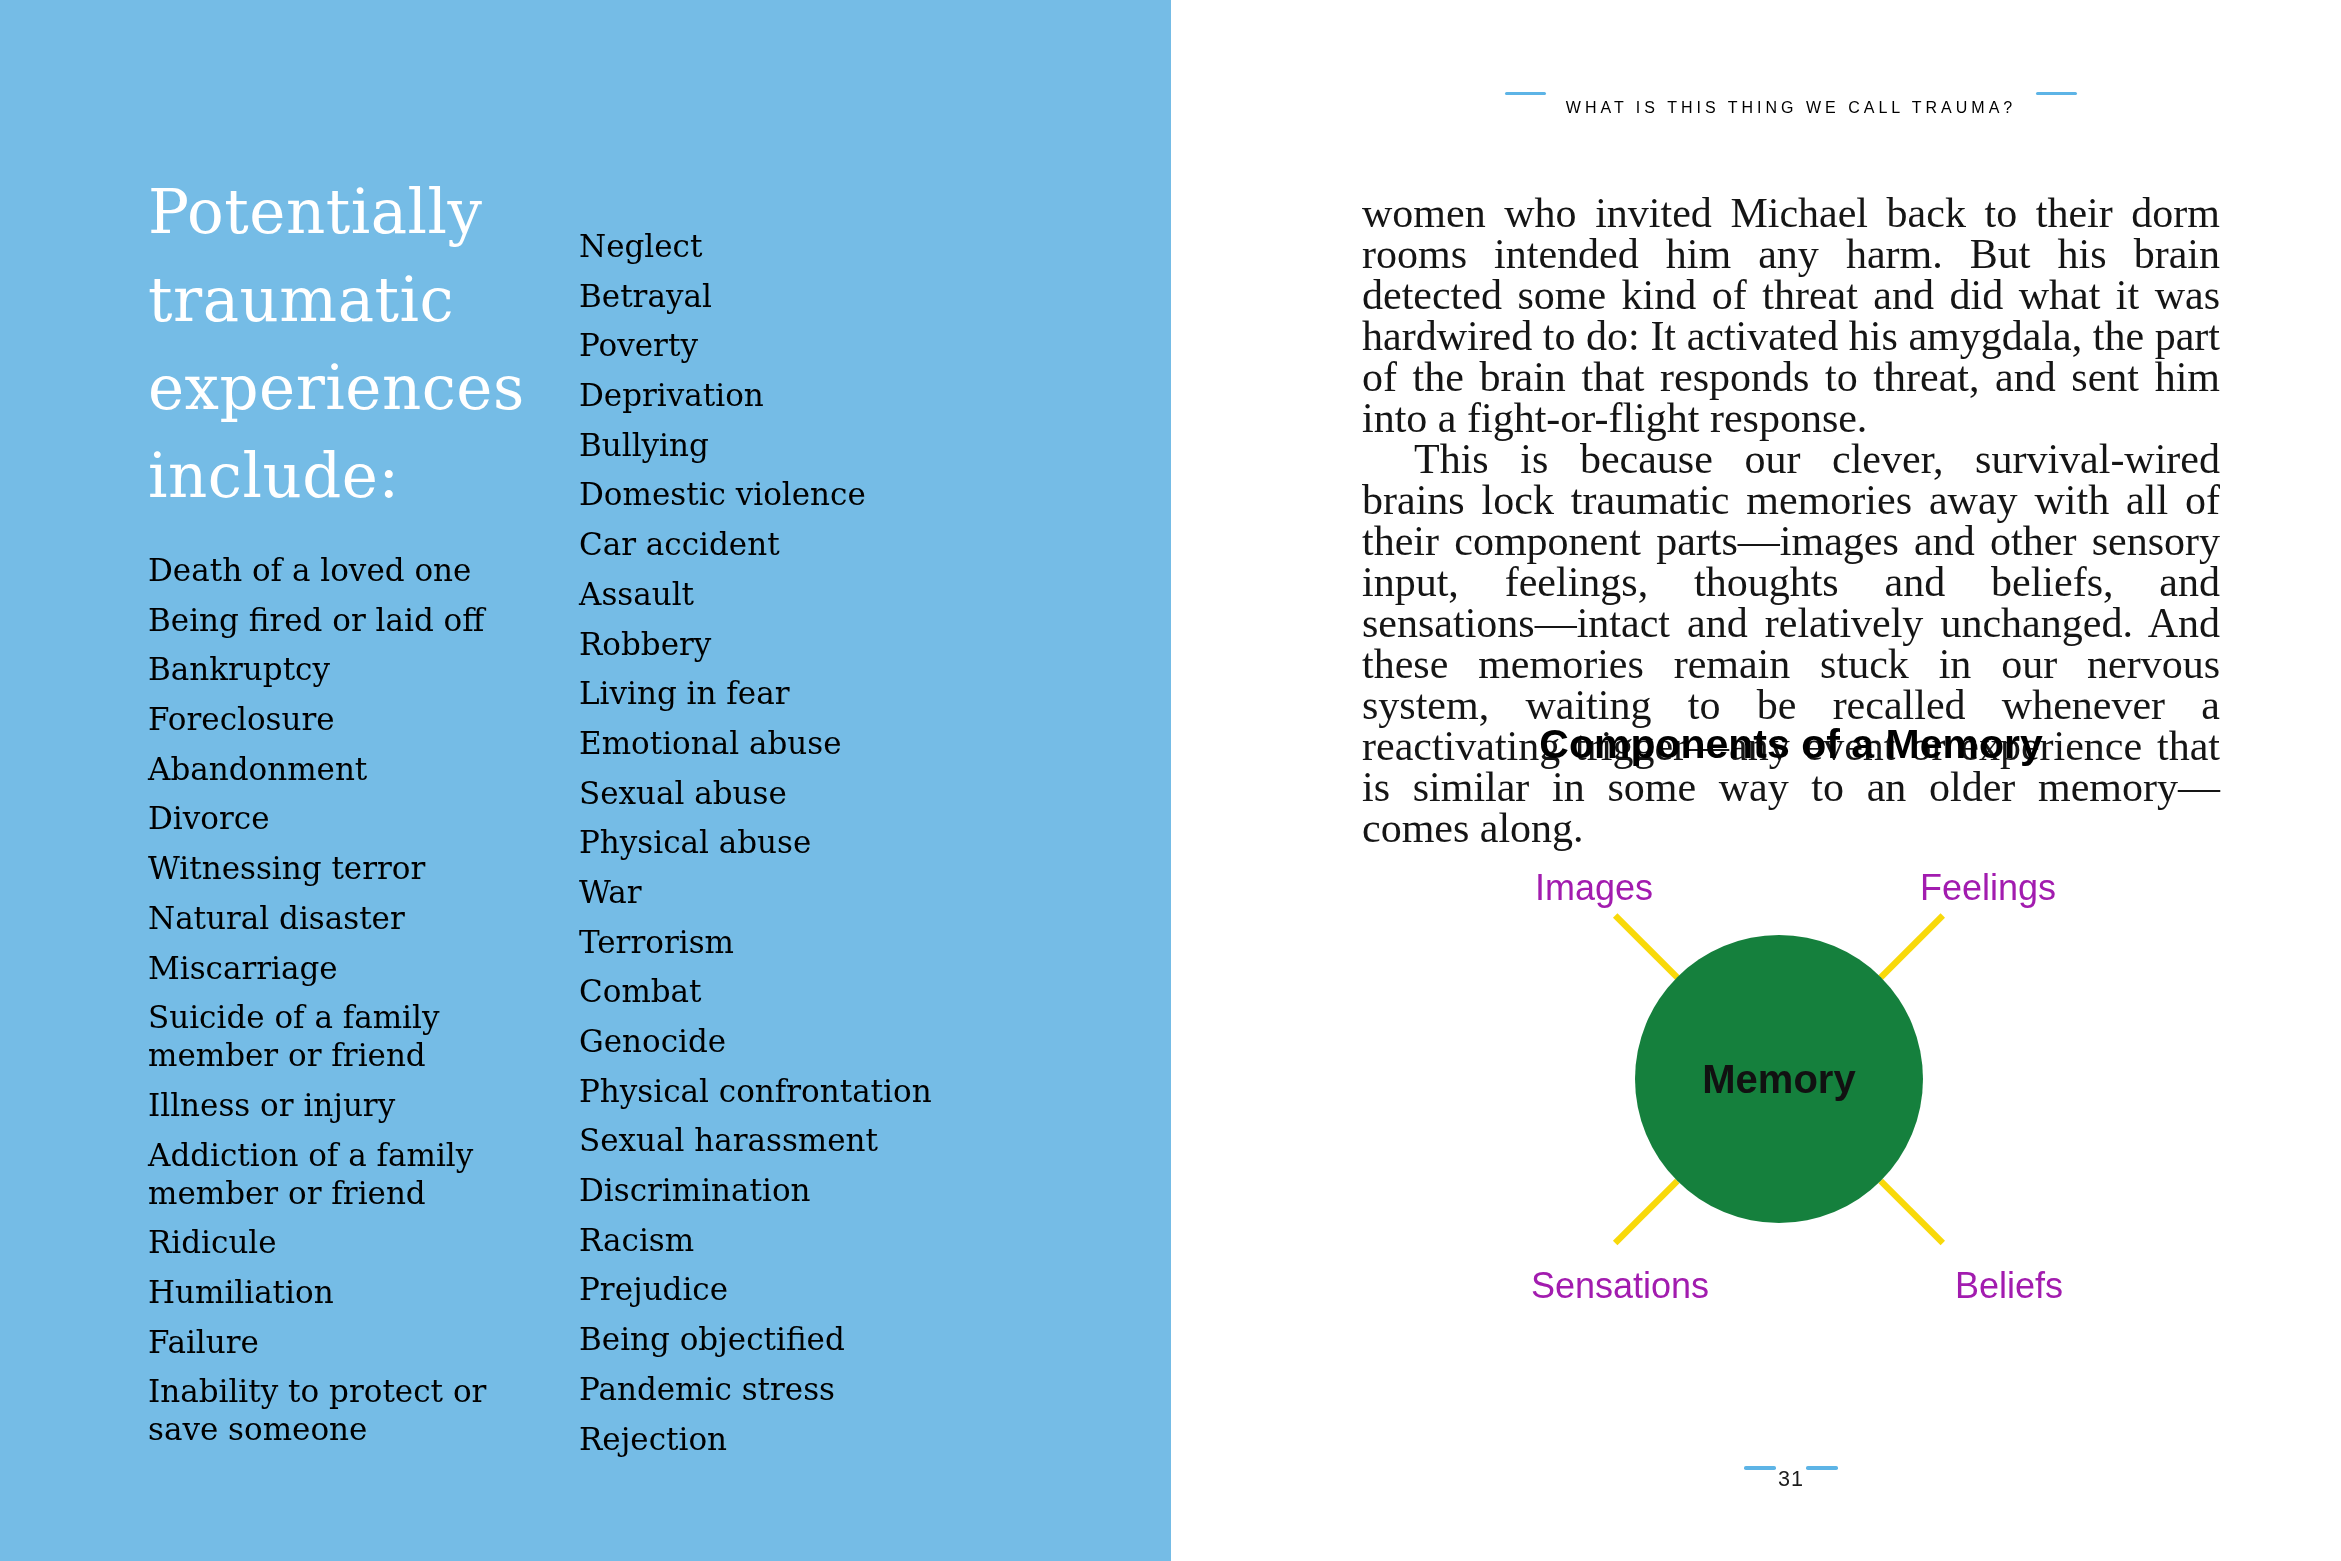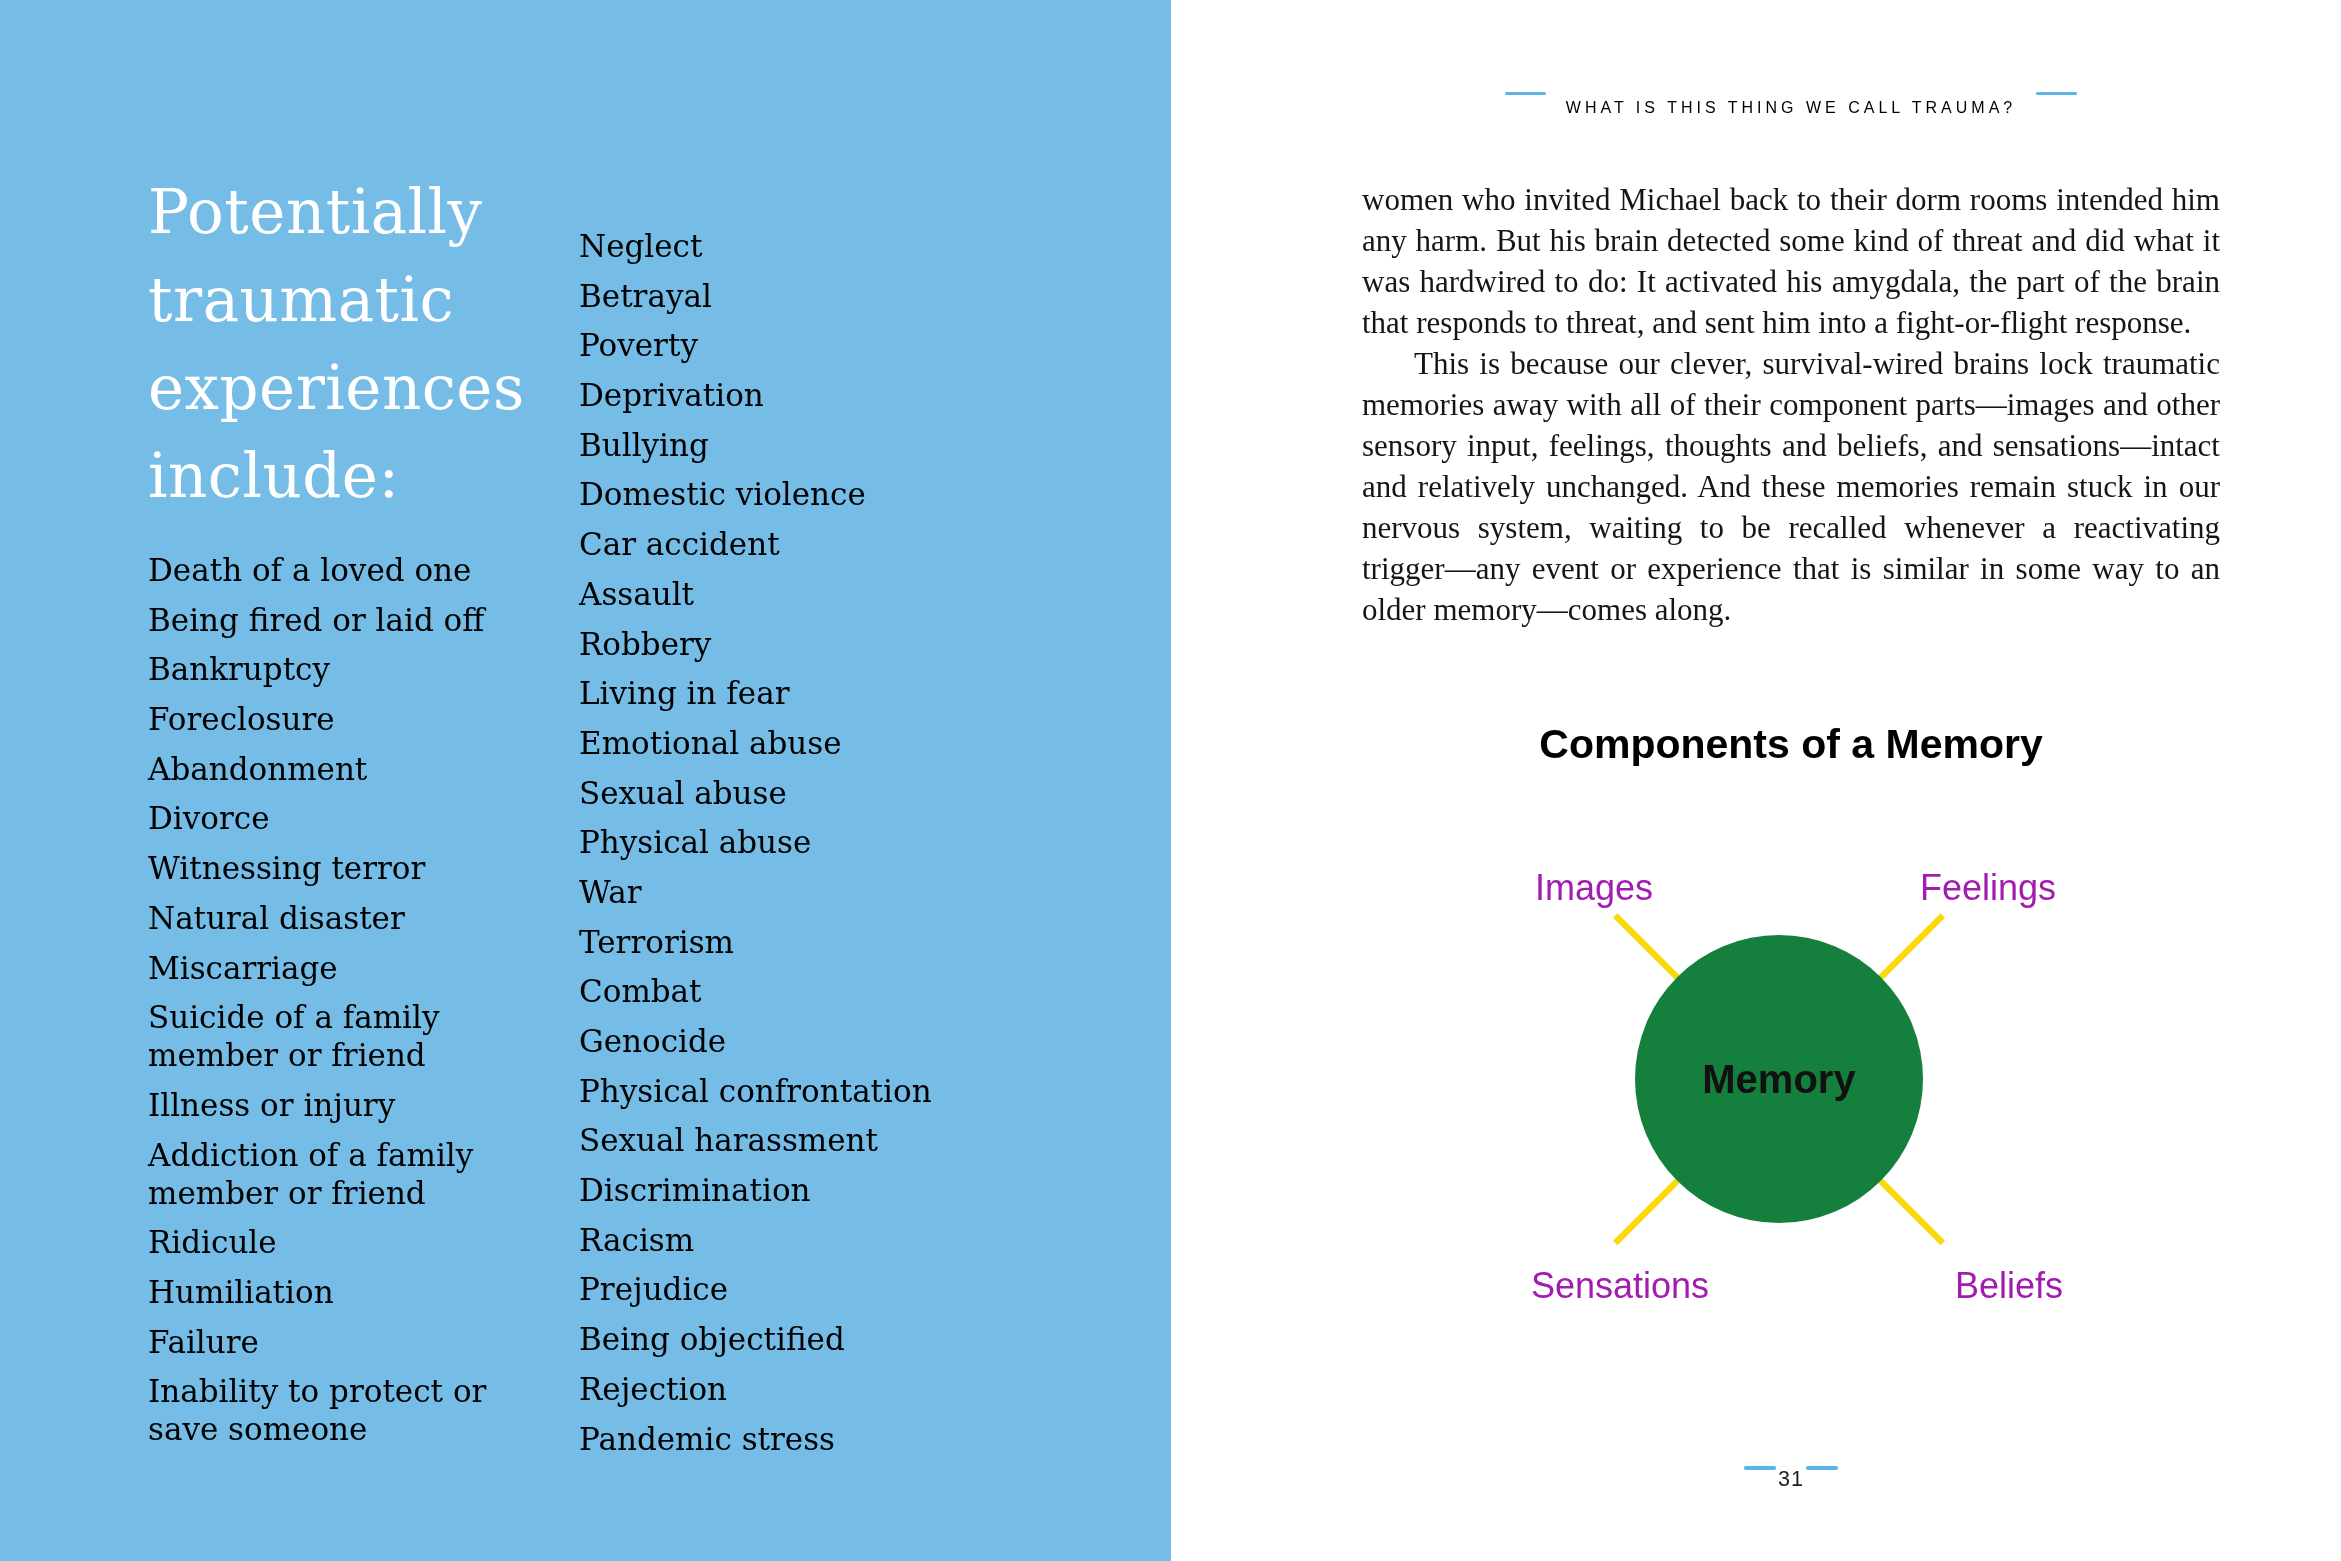--- a/index.html
+++ b/index.html
@@ -39,23 +39,23 @@
   }
   .running-header .header-text{
     font-family:"Liberation Sans", sans-serif;
     font-size:16px; letter-spacing:4px; color:#000000; font-weight:400;
     white-space:nowrap;
     margin-top:29px;
   }
   .dash{ display:inline-block; height:3.6px; background:#5db4e6; border-radius:1.8px; }
   .dash-header{ width:41px; }
   .body-text{
-    position:absolute; left:191px; top:179px; width:858px;
+    position:absolute; left:191px; top:193px; width:858px;
     font-family:"Liberation Serif", serif;
-    font-size:31px; line-height:41px; color:#151515;
+    font-size:42px; line-height:41px; color:#151515;
     text-align:justify;
   }
   .body-text p{ margin:0; }
   .body-text p.indented{ text-indent:52px; }
 
   .diagram-title{
     position:absolute; left:191px; top:721px; width:858px;
     text-align:center;
     font-family:"Liberation Sans", sans-serif;
     font-size:41px; font-weight:700; color:#000000; letter-spacing:0px;
@@ -132,22 +132,22 @@
         <div class="list-item">War</div>
         <div class="list-item">Terrorism</div>
         <div class="list-item">Combat</div>
         <div class="list-item">Genocide</div>
         <div class="list-item">Physical confrontation</div>
         <div class="list-item">Sexual harassment</div>
         <div class="list-item">Discrimination</div>
         <div class="list-item">Racism</div>
         <div class="list-item">Prejudice</div>
         <div class="list-item">Being objectified</div>
+        <div class="list-item">Pandemic stress</div>
         <div class="list-item">Rejection</div>
-        <div class="list-item">Pandemic stress</div>
       </div>
   </div>
 
   <div class="right-page">
 
     <div class="running-header">
       <span class="dash dash-header"></span>
       <span class="header-text">WHAT IS THIS THING WE CALL TRAUMA?</span>
       <span class="dash dash-header"></span>
     </div>

